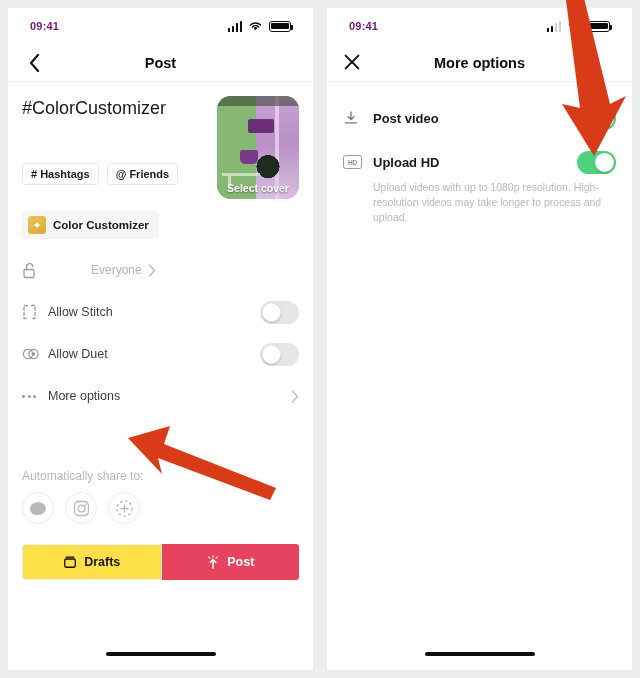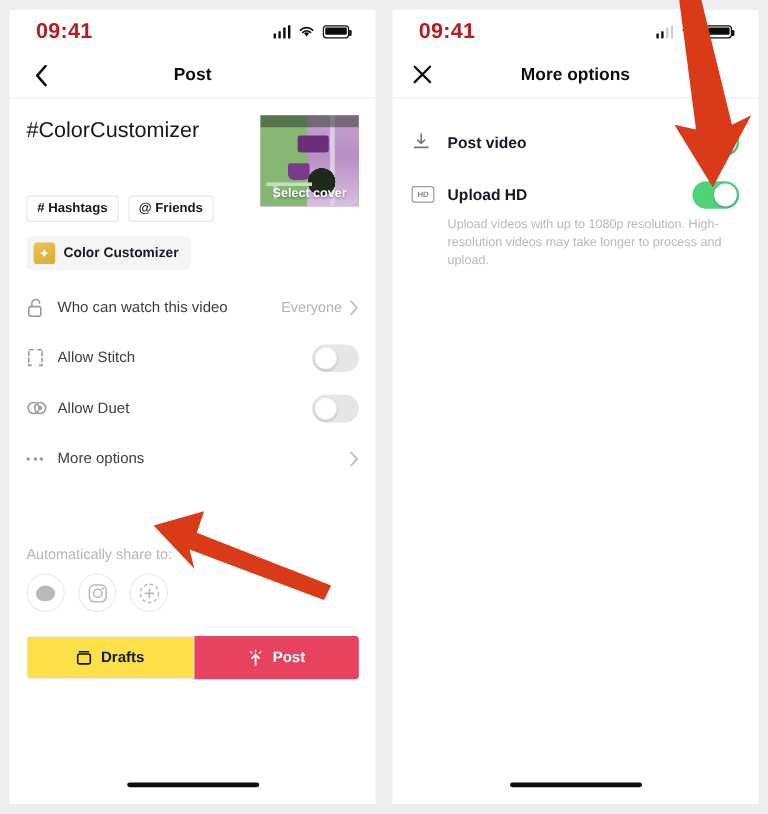--- a/index.html
+++ b/index.html
@@ -21,21 +21,21 @@
   }
   .phone.left  { left: 8px; }
   .phone.right { left: 327px; }
 
   
   .statusbar {
     height: 36px;
     display: flex; align-items: center; justify-content: space-between;
     padding: 0 22px 0 22px;
   }
-  .clock { font-size: 18px; font-weight: bold; color: #b91c1c; letter-spacing: .2px; }
+  .clock { font-size: 11px; font-weight: bold; color: #701a75; letter-spacing: .2px; }
   .status-icons { display: flex; align-items: center; gap: 6px; }
   .bars { display: flex; align-items: flex-end; gap: 1.5px; height: 11px; }
   .bars i { width: 2.5px; background: #0d0d0d; border-radius: .5px; display: block; }
   .bars i:nth-child(1){ height: 4px; }
   .bars i:nth-child(2){ height: 6px; }
   .bars i:nth-child(3){ height: 8.5px; }
   .bars i:nth-child(4){ height: 11px; }
   .bars.weak i:nth-child(1){ height: 4px; background:#0d0d0d; }
   .bars.weak i:nth-child(2){ height: 6px; background:#0d0d0d; }
   .bars.weak i:nth-child(3){ height: 8.5px; background:#cfd0d1; }
@@ -66,21 +66,21 @@
   .caption-row { display: flex; padding: 14px 14px 0 14px; }
   .caption-col { flex: 1; min-width: 0; padding-right: 10px; }
   .caption-text { font-size: 18px; color: #161823; line-height: 1.4; }
   .chips { display: flex; gap: 8px; margin-top: 42px; }
   .chip {
     border: 1px solid #e9e9ea; border-radius: 3px;
     padding: 4px 8px; font-size: 11px; font-weight: bold; color: #161823;
     display: flex; align-items: center; gap: 3px; background:#fff;
   }
   .thumb {
-    width: 82px; height: 76px; border-radius: 0; overflow: hidden;
+    width: 82px; height: 103px; border-radius: 14px; overflow: hidden;
     position: relative; flex-shrink: 0;
     background: linear-gradient(140deg,#8fbf7e 0%,#7fae6e 30%,#b489bd 62%,#9c7aa8 100%);
   }
   .thumb .scene { position:absolute; inset:0; }
   .thumb .wall  { position:absolute; left:0; top:0; width:48%; height:100%; background:#86b874; }
   .thumb .win   { position:absolute; right:0; top:0; width:52%; height:100%;
                   background:linear-gradient(180deg,#c9a3d4 0%,#b88fc6 45%,#d9bfe0 100%); }
   .thumb .frame { position:absolute; right:24%; top:0; width:4px; height:100%; background:#e3d2ea; opacity:.85; }
   .thumb .lamp  { position:absolute; left:38%; top:22%; width:26px; height:14px; background:#6b2f7a; border-radius:2px; }
   .thumb .pot   { position:absolute; left:28%; top:52%; width:18px; height:14px; background:#7a3a8c; border-radius:2px 2px 5px 5px; }
@@ -244,21 +244,20 @@
 
     <div class="list">
 
       <div class="row">
         <div class="ico">
           <svg width="15" height="17" viewBox="0 0 15 17">
             <rect x="2" y="7.5" width="10" height="8" rx="1.6" stroke="#9a9a9c" stroke-width="1.3" fill="none"></rect>
             <path d="M4.5 7.5 V5.2 A3.2 3.2 0 0 1 11 4.6" stroke="#9a9a9c" stroke-width="1.3" fill="none" stroke-linecap="round"></path>
           </svg>
         </div>
-        <div class="lbl">Who can watch this video</div>
         <div class="val">Everyone</div>
         <svg class="chev" width="8" height="13" viewBox="0 0 8 13">
           <path d="M1.5 1 L6.5 6.5 L1.5 12" stroke="#c2c2c5" stroke-width="1.6" fill="none" stroke-linecap="round" stroke-linejoin="round"></path>
         </svg>
       </div>
 
 
       <div class="row">
         <div class="ico">
           <svg width="15" height="16" viewBox="0 0 15 16">

